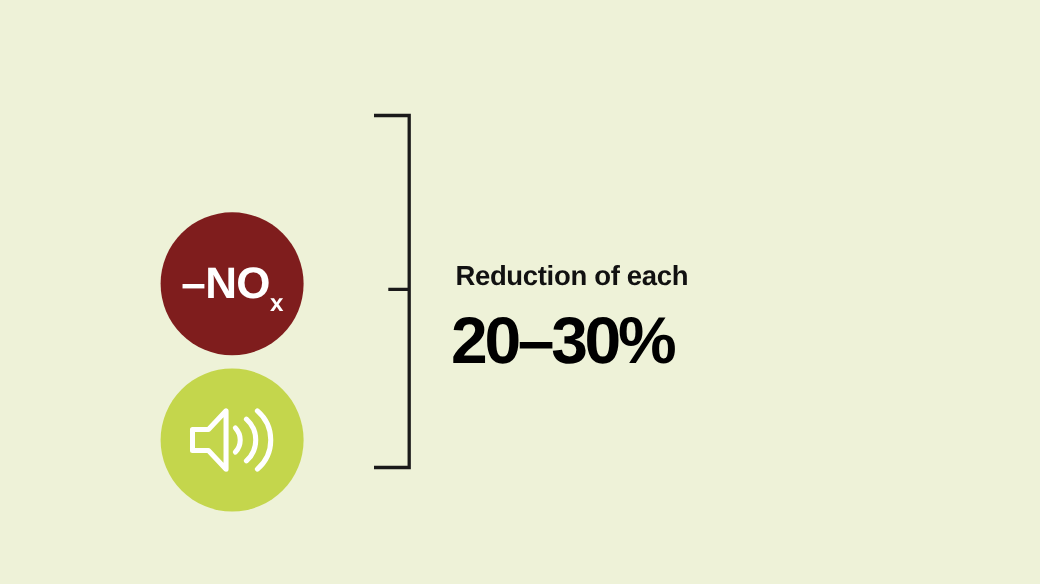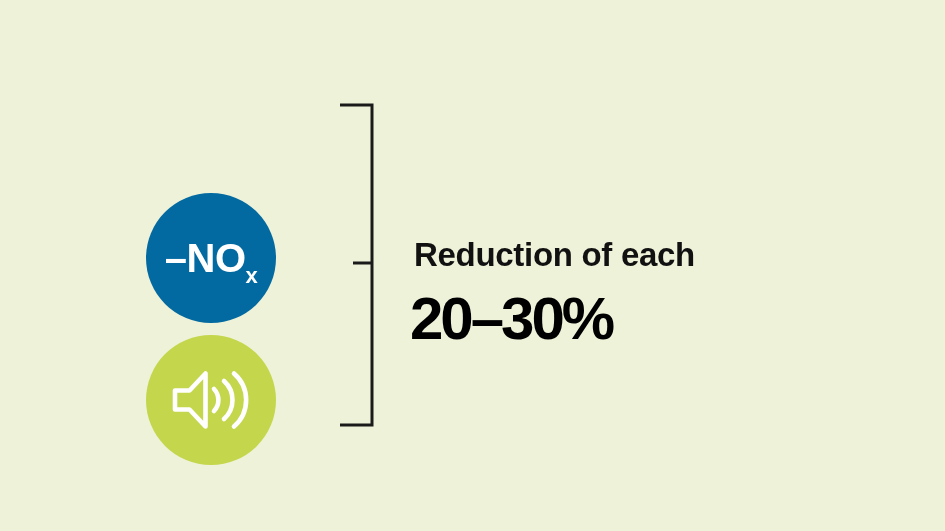--- a/index.html
+++ b/index.html
@@ -22,21 +22,21 @@
   
   .badge {
     position: absolute;
     width: 130px;
     height: 130px;
     border-radius: 50%;
     left: 146px;
     display: block;
   }
   #badge-co2  { top: 47px;  background: #12a887; }
-  #badge-nox  { top: 193px; background: #0369a1; }
+  #badge-nox  { top: 193px; background: #7f1d1d; }
   #badge-noise{ top: 335px; background: #c4d64c; }
 
   .badge-label {
     position: absolute;
     left: 0;
     top: 0;
     width: 130px;
     height: 130px;
     color: #ffffff;
     font-family: "Liberation Sans", sans-serif;
@@ -77,21 +77,21 @@
 
   
   #text-block {
     position: absolute;
     left: 414px;
     top: 238px;
   }
   #headline {
     font-family: "Liberation Sans", sans-serif;
     font-weight: bold;
-    font-size: 33px;
+    font-size: 25px;
     color: #111111;
     letter-spacing: -0.3px;
     line-height: 1.05;
     margin: 0;
     white-space: nowrap;
   }
   #bignumber {
     font-family: "Liberation Sans", sans-serif;
     font-weight: bold;
     font-size: 60px;

